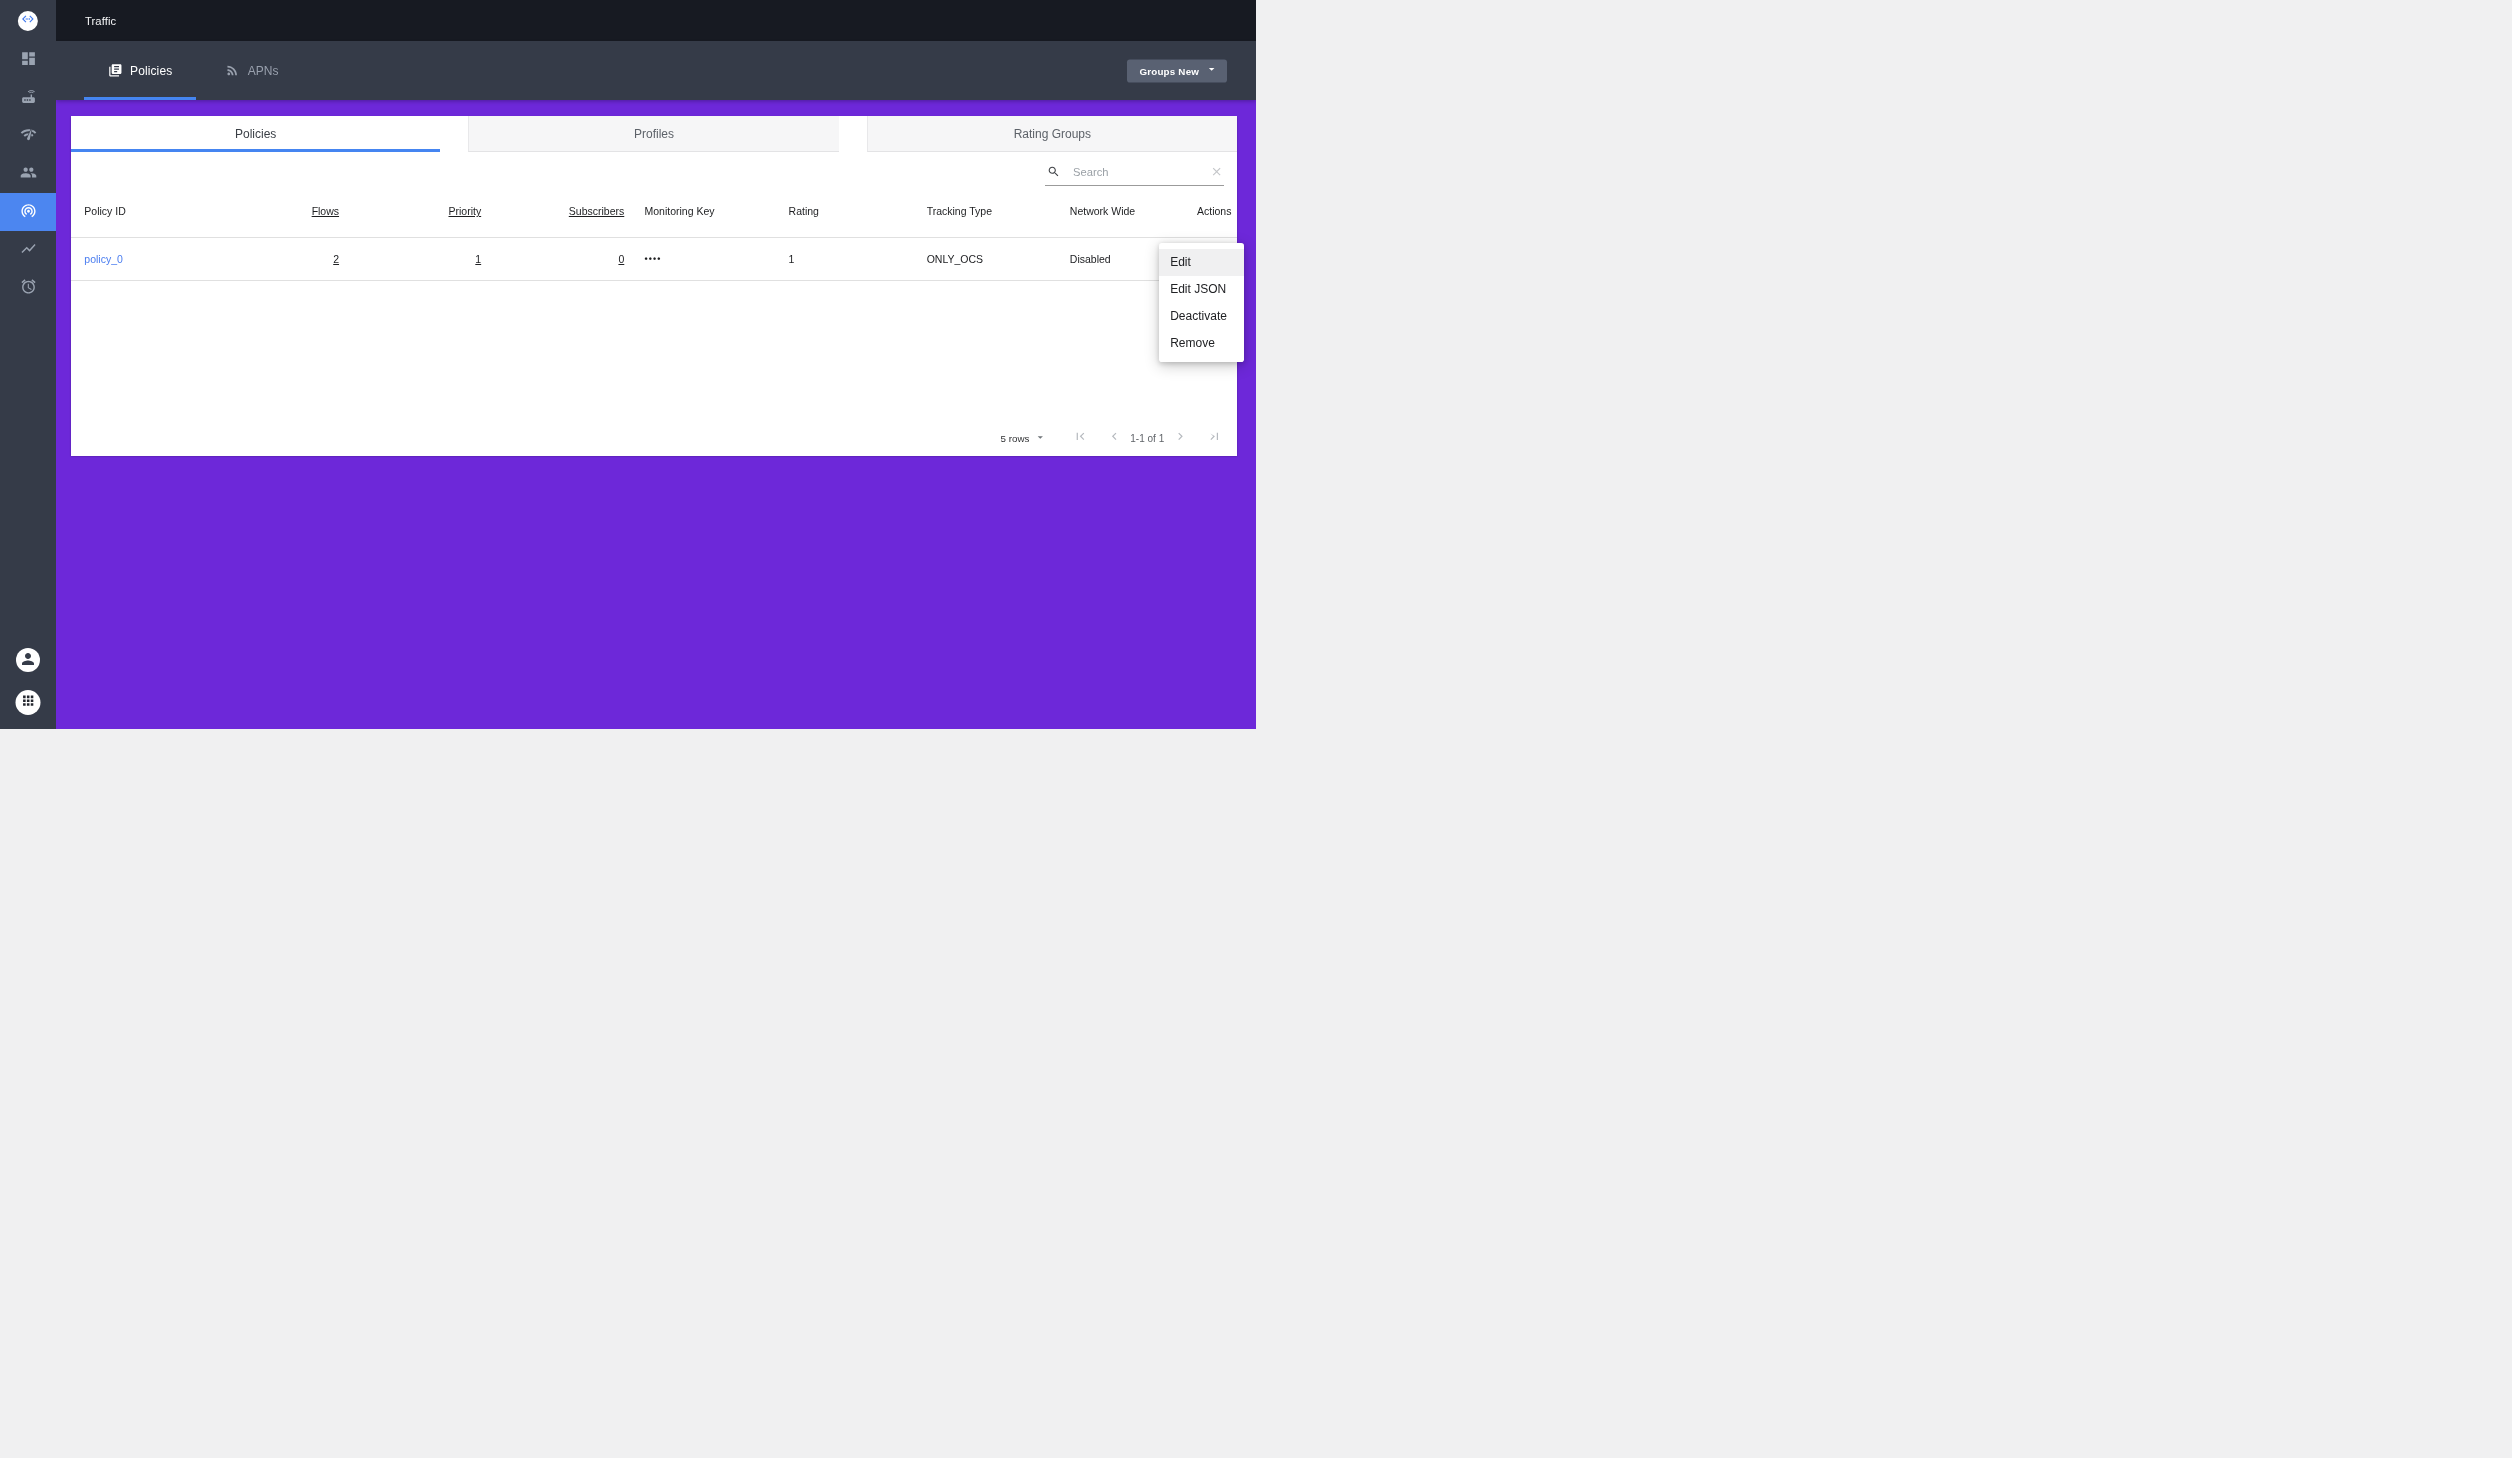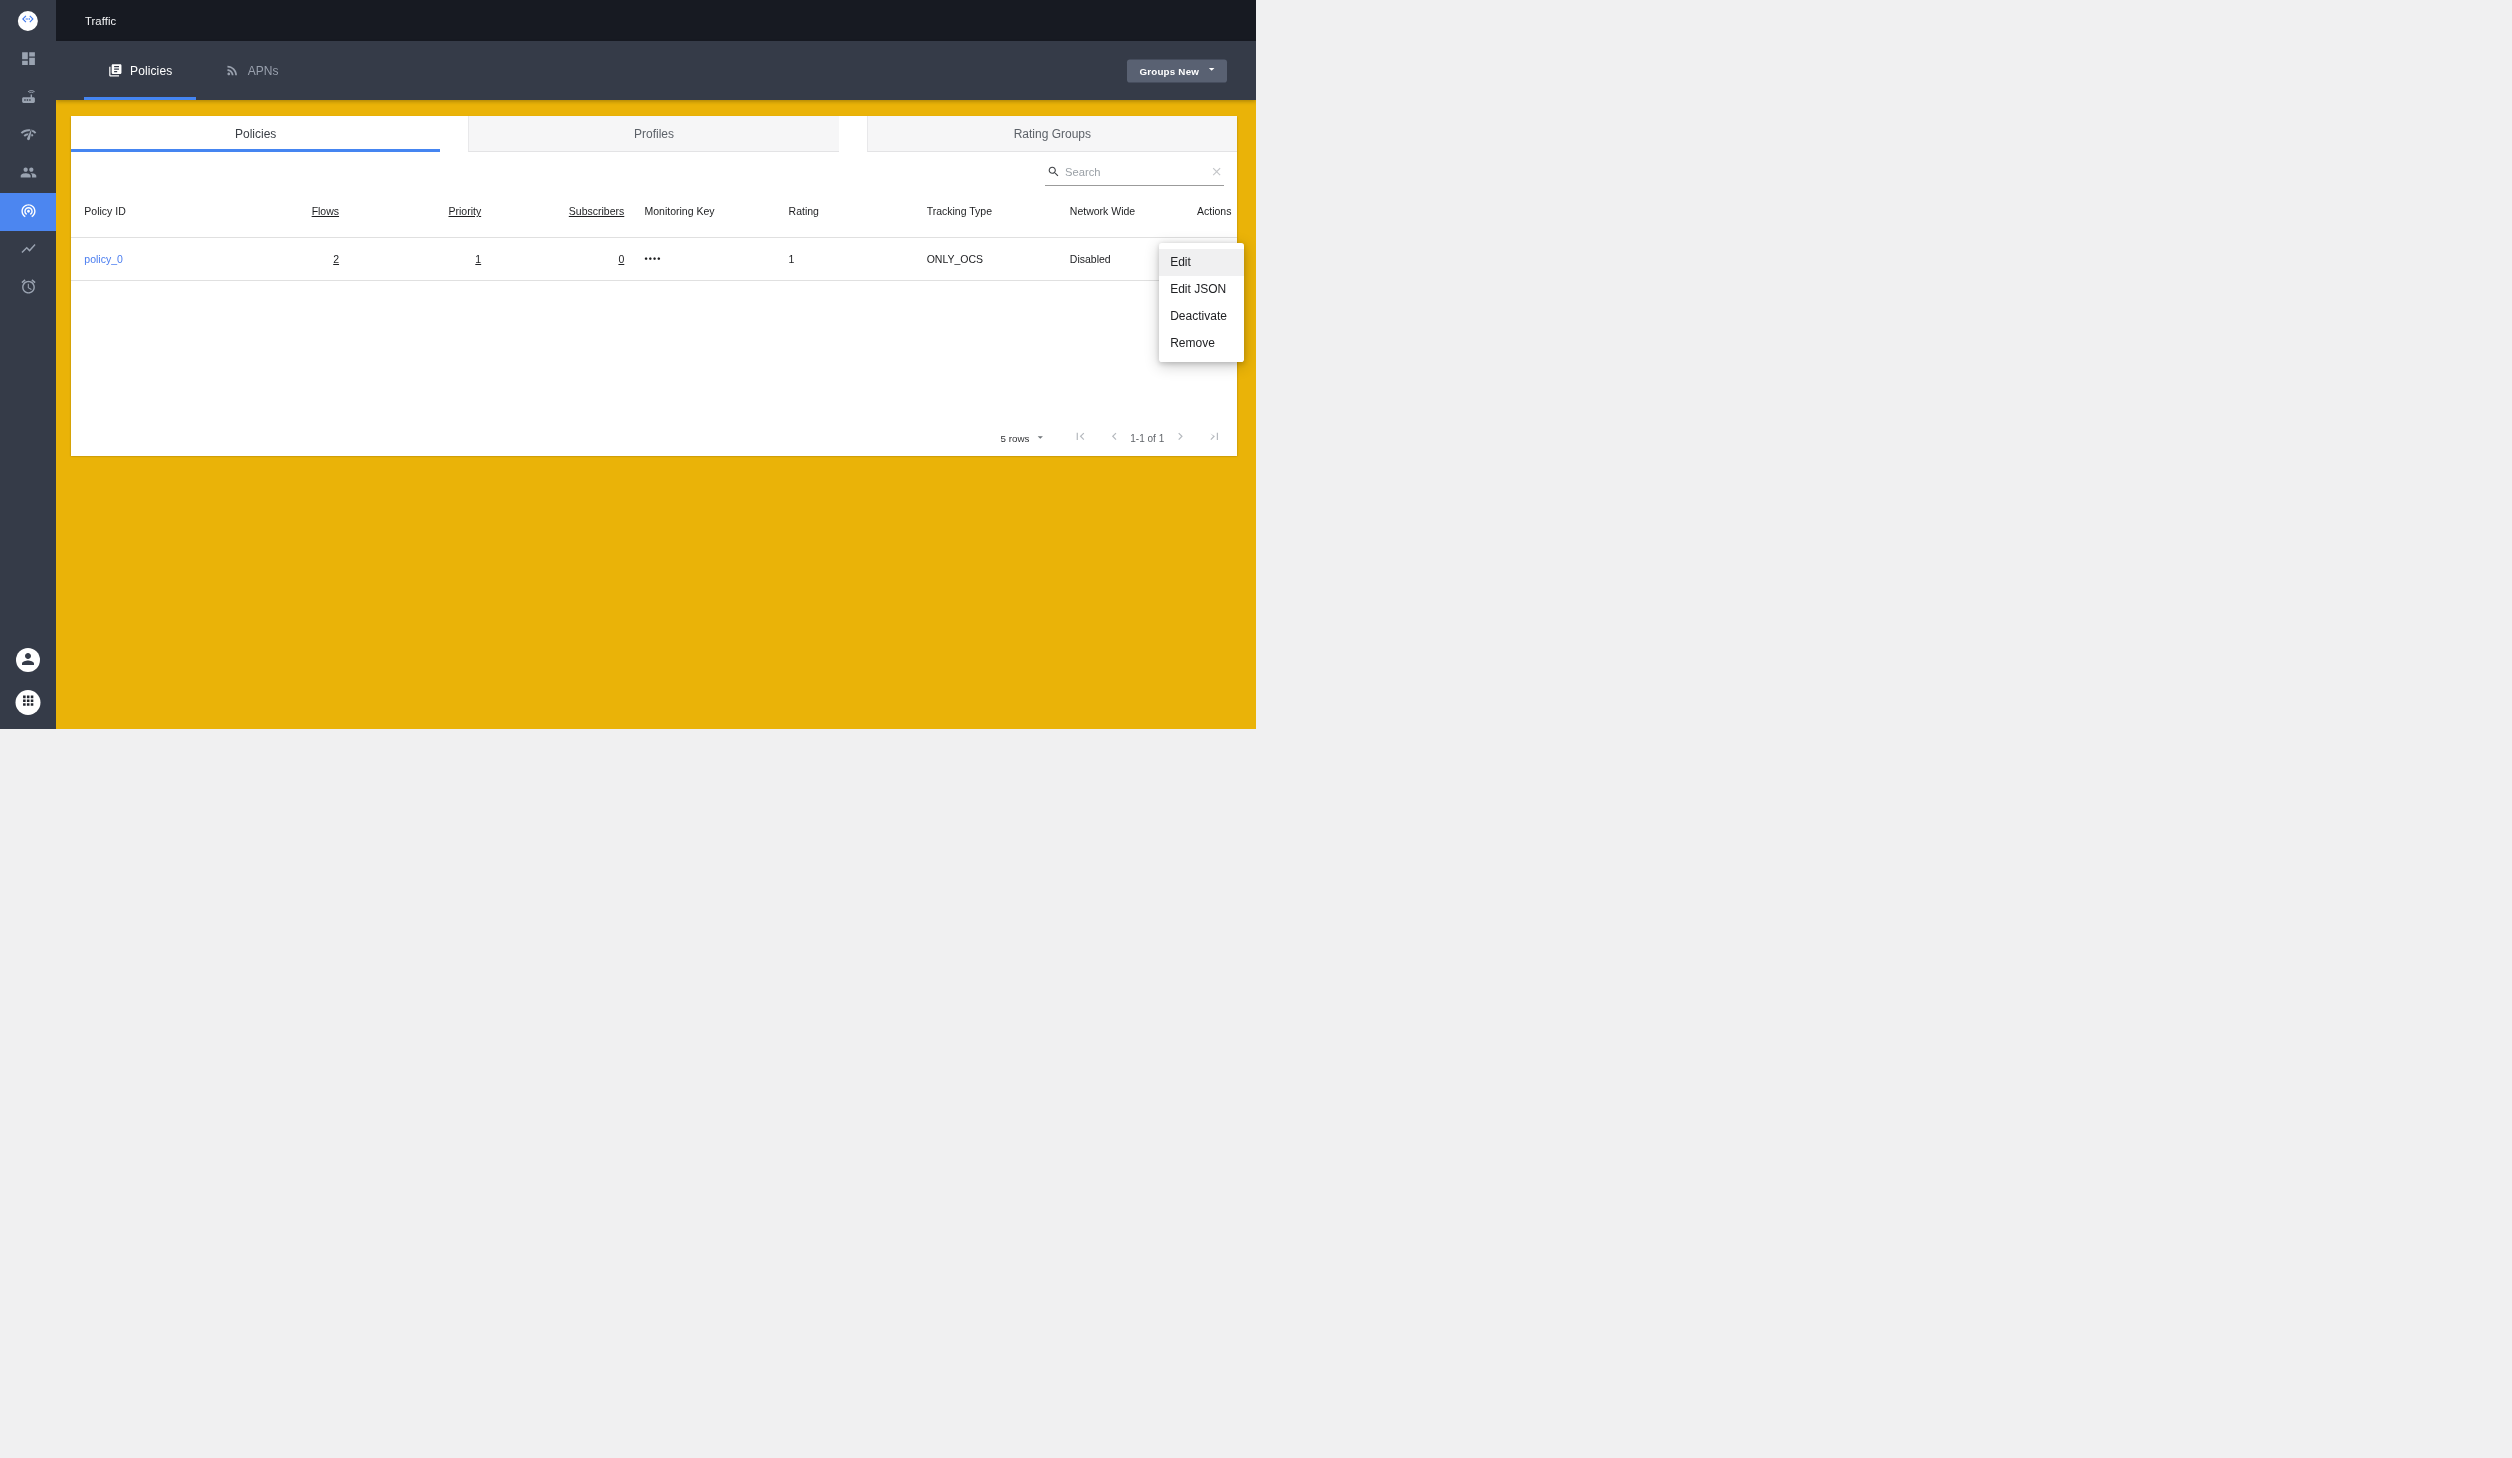--- a/index.html
+++ b/index.html
@@ -1,18 +1,18 @@
 <!DOCTYPE html>
 <html style="font-size:11.2px"><head>
 <meta charset="utf-8">
 <style>
   * { margin:0; padding:0; box-sizing:border-box; }
   html,body { background:#f0f0f1; }
   body { font-family:"Liberation Sans", sans-serif; overflow:hidden; }
-  .screen { position:relative; width:1256px; height:729px; background:#eab308; overflow:hidden;padding-left:30px; }
+  .screen { position:relative; width:1256px; height:729px; background:#6d28d9; overflow:hidden;padding-left:30px; }
 
   
   .sidebar { position:absolute; left:0; top:0; width:56px; height:729px; background:#353b48; z-index:20; }
   .side-nav { padding-top:41px; display:flex; flex-direction:column; }
   .nav-item { width:56px; height:38px; display:flex; align-items:center; justify-content:center;
               color:#9aa3b1; cursor:pointer; background:transparent; border:none; }
   .nav-item svg { width:17px; height:17px; fill:currentColor; }
   .nav-item.active { background:#4c86f0; color:#ffffff; }
   .side-footer { position:absolute; left:0; bottom:0; width:56px; }
   .circle-btn { position:absolute; left:50%; transform:translateX(-50%); border-radius:50%;
@@ -49,21 +49,21 @@
           box-shadow:0 0.7px 2.1px rgba(0,0,0,.2), 0 0.7px 1.4px rgba(0,0,0,.12); display:flex; flex-direction:column; }
   .subtabs { display:flex; height:36px; flex:0 0 36px; }
   .subtab { position:relative; flex:1; display:flex; align-items:center; justify-content:center;
             font-size:12px; color:#5d6269; background:#f6f6f7; border-bottom:0.7px solid #e3e3e5; cursor:pointer; }
   .subtab + .subtab { border-left:0.7px solid #e8e8ea;margin-left:28px; }
   .subtab.active { background:#ffffff; color:#3a3f46; border-bottom:none; }
   .subtab-indicator { position:absolute; left:0; bottom:0; width:100%; height:2.8px; background:#4585f1; }
 
   .search-row { position:relative; height:34px; flex:0 0 34px; }
   .search-field { position:absolute; right:12.6px; bottom:0; width:179px; height:25px;
-                  display:flex; align-items:center; gap:5px; border-bottom:0.7px solid #9b9b9b; padding:0 1.4px 2.8px 1.4px; }
+                  display:flex; align-items:center; gap:13px; border-bottom:0.7px solid #9b9b9b; padding:0 1.4px 2.8px 1.4px; }
   .search-field .mag svg { width:13.3px; height:13.3px; fill:#3f4246; display:block; }
   .search-input { flex:1; border:none; outline:none; font-family:"Liberation Sans", sans-serif;
                   font-size:11.2px; color:#202124; background:transparent; min-width:0; }
   .search-input::placeholder { color:#9aa0a6; }
   .search-clear { background:none; border:none; cursor:pointer; padding:0; display:flex; }
   .search-clear svg { width:13.3px; height:13.3px; fill:#c4c6c9; }
 
   table { width:100%; border-collapse:collapse; table-layout:fixed; }
   th { font-weight:400; font-size:10.5px; color:#1d1e20; height:51px; border-bottom:0.7px solid #e0e0e0; }
   td { font-size:10.5px; color:#212225; height:43px; border-bottom:0.7px solid #e0e0e0; }

